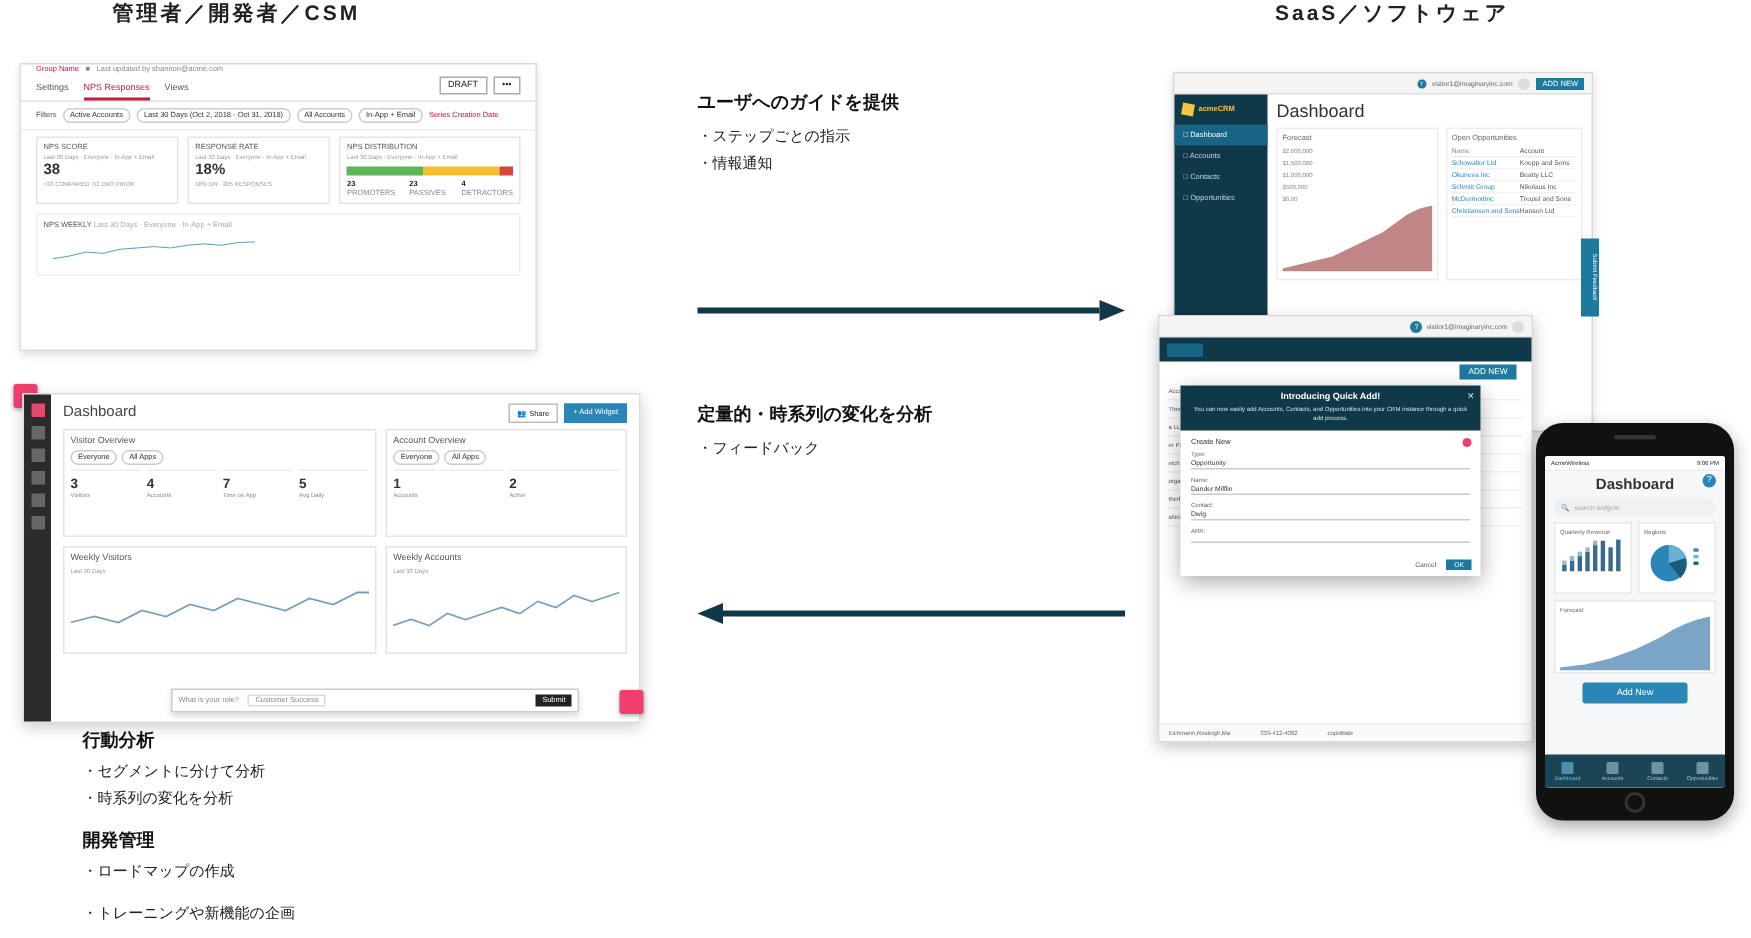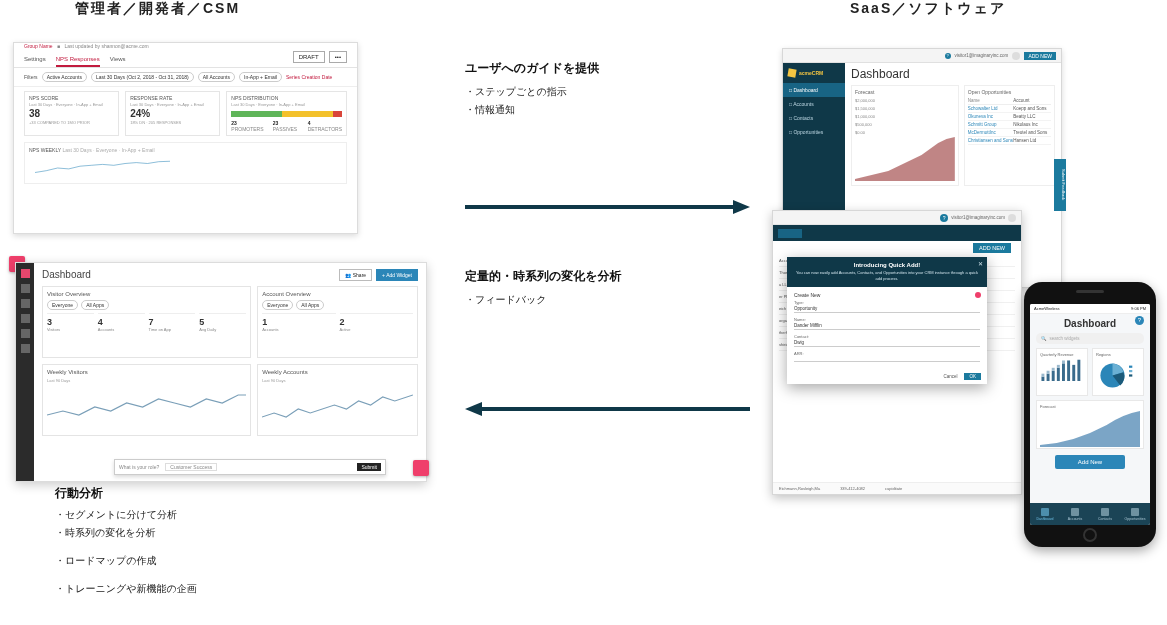--- a/index.html
+++ b/index.html
@@ -209,21 +209,21 @@
     <div class="nps-cards">
       <div class="nps-card">
         <div class="lbl">NPS SCORE</div>
         <div class="sub2">Last 30 Days · Everyone · In-App + Email</div>
         <div class="val">38</div>
         <div class="sub2">+33 COMPARED TO 1MO PRIOR</div>
       </div>
       <div class="nps-card">
         <div class="lbl">RESPONSE RATE</div>
         <div class="sub2">Last 30 Days · Everyone · In-App + Email</div>
-        <div class="val">24%</div>
+        <div class="val">18%</div>
         <div class="sub2">18% DN · 205 RESPONSES</div>
       </div>
       <div class="nps-card" style="flex:1.3;">
         <div class="lbl">NPS DISTRIBUTION</div>
         <div class="sub2">Last 30 Days · Everyone · In-App + Email</div>
         <div class="dist-bars">
           <span style="flex:23;background:#5fb559;"></span>
           <span style="flex:23;background:#f3c12b;"></span>
           <span style="flex:4;background:#d9453a;"></span>
         </div>
@@ -353,20 +353,21 @@
     </svg>
 </div>
 
 <div class="bottomtext">
   <div class="sec2">
       <div class="sec-title2">行動分析</div>
     <div class="sec-item2">・セグメントに分けて分析</div>
     <div class="sec-item2">・時系列の変化を分析</div>
   </div>
   <div class="sec2">
+      <div class="sec-title2">開発管理</div>
     <div class="sec-item2">・ロードマップの作成</div>
   </div>
   <div class="sec2">
     <div class="sec-item2">・トレーニングや新機能の企画</div>
   </div>
 </div>
 
 <div class="right-cluster">
 
   <div class="crm-window">

